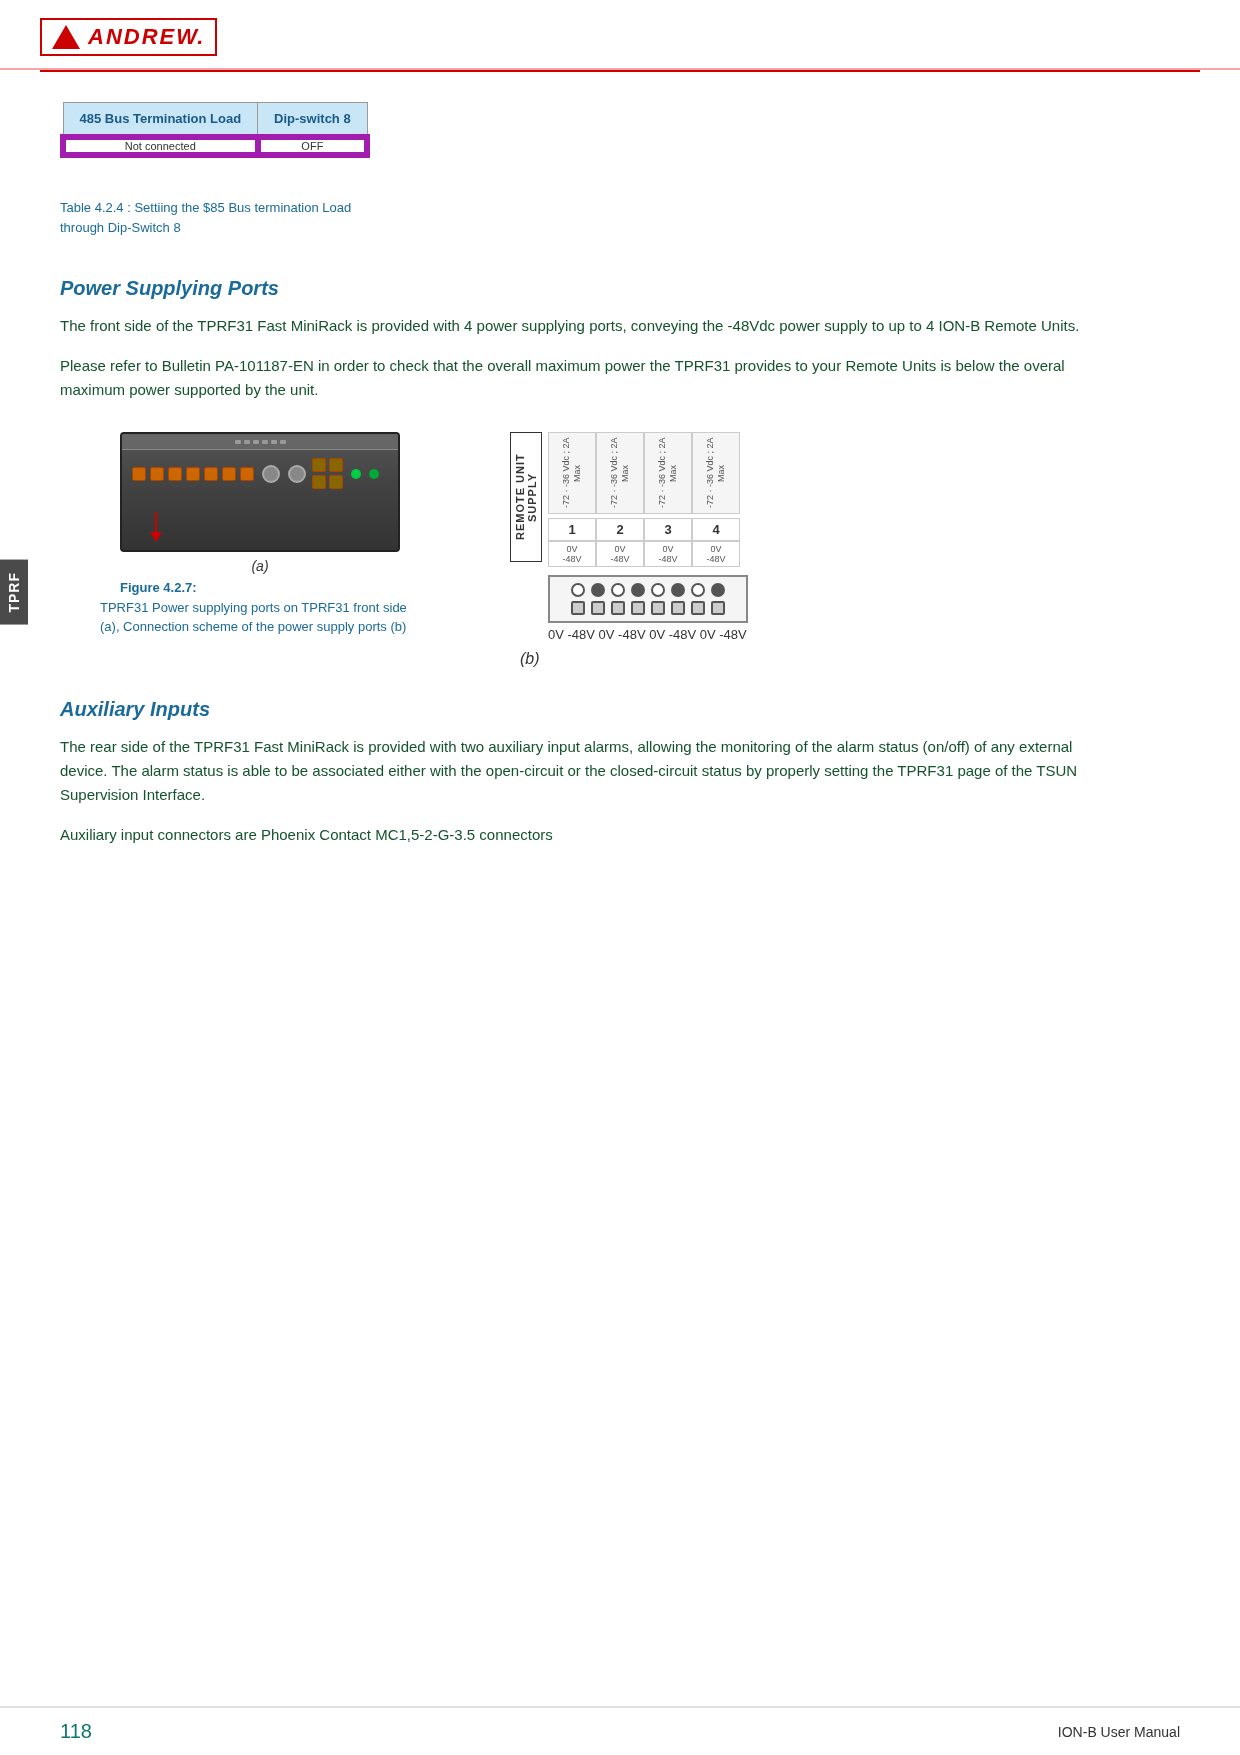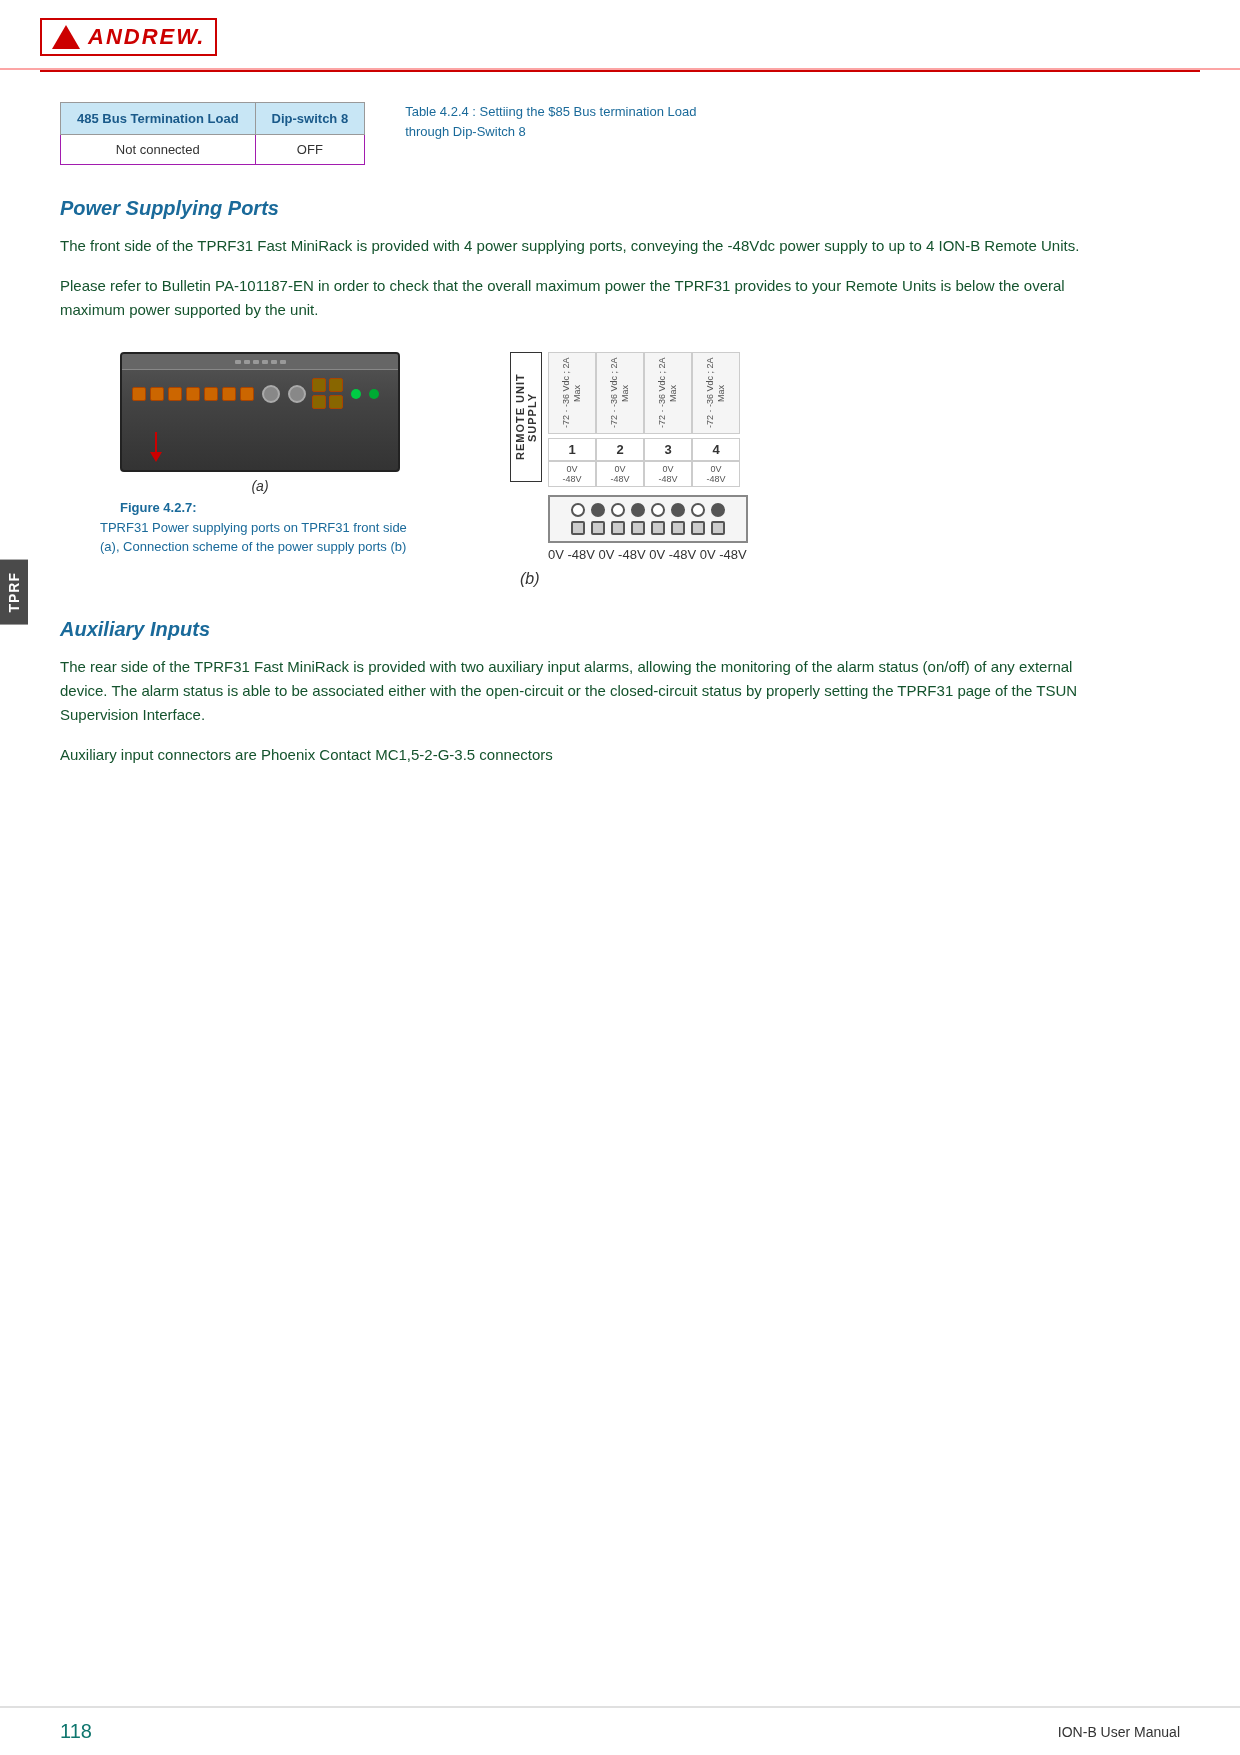--- a/index.html
+++ b/index.html
@@ -63,41 +63,42 @@
 
     
     .main-content {
       padding: 30px 60px 40px 60px;
     }
 
     
     .table-section {
       display: flex;
       align-items: flex-start;
-      margin-bottom: 32px;
+      margin-bottom: 40px;
       gap: 40px;
+      flex-direction: column;
     }
 
     .termination-table {
       border-collapse: collapse;
       min-width: 300px;
     }
     .termination-table th {
       background: #c8e6f5;
       border: 1px solid #999;
       padding: 8px 16px;
       font-size: 13px;
       font-weight: bold;
       color: #1a5a8a;
       text-align: center;
     }
     .termination-table td {
-      border: 1px solid #a21caf;
-      padding: 7px 16px;
-      font-size: 13px;
+      border: 6px solid #a21caf;
+      padding: 0 16px;
+      font-size: 11px;
       text-align: center;
       background: #fff;
     }
 
     .table-caption {
       font-size: 13px;
       color: #1a6a9a;
       max-width: 300px;
       line-height: 1.5;
     }

